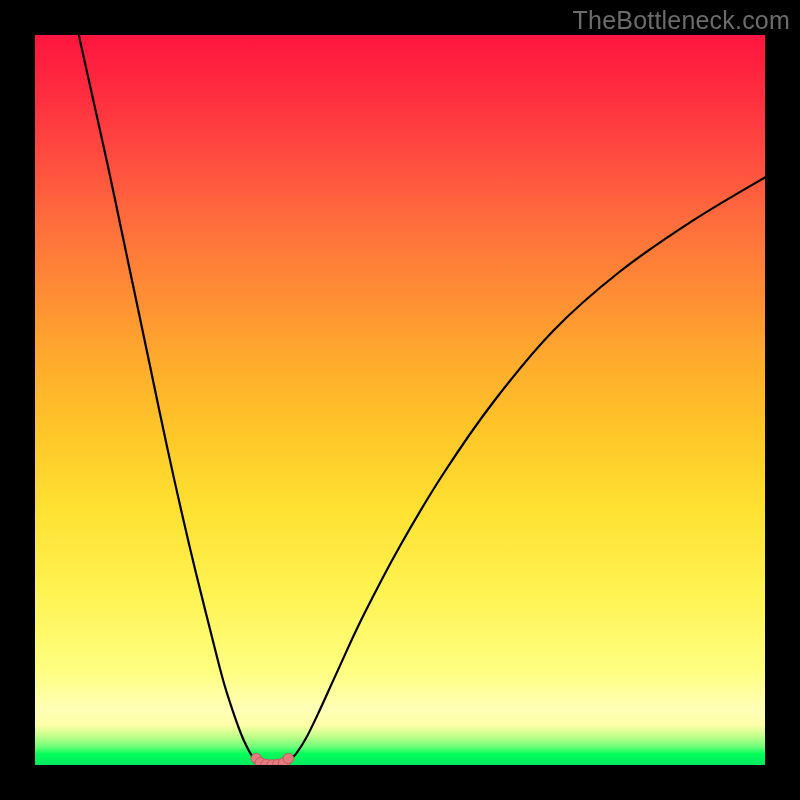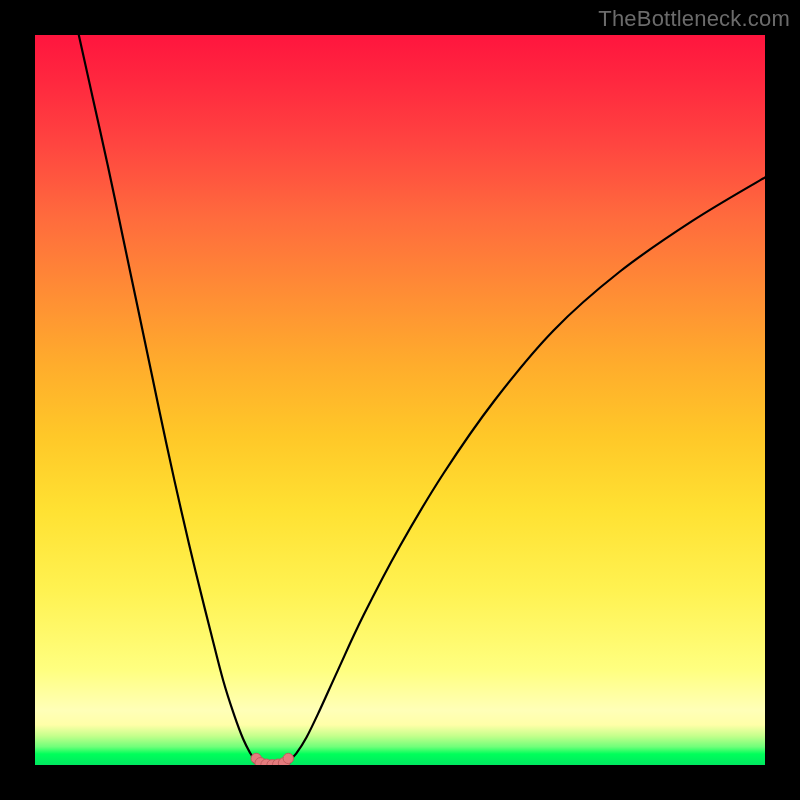--- a/index.html
+++ b/index.html
@@ -44,21 +44,21 @@
   .curve-svg {
     position: absolute;
     left: 0; top: 0;
     width: 730px; height: 730px;
   }
   .watermark {
     position: absolute;
     top: 6px;
     right: 10px;
     color: #6b6b6b;
-    font-size: 22px;
+    font-size: 25px;
     letter-spacing: 0.2px;
     font-weight: 500;
     user-select: none;
   }
 </style>
 </head>
 <body>
 
 <div class="stage">
 

